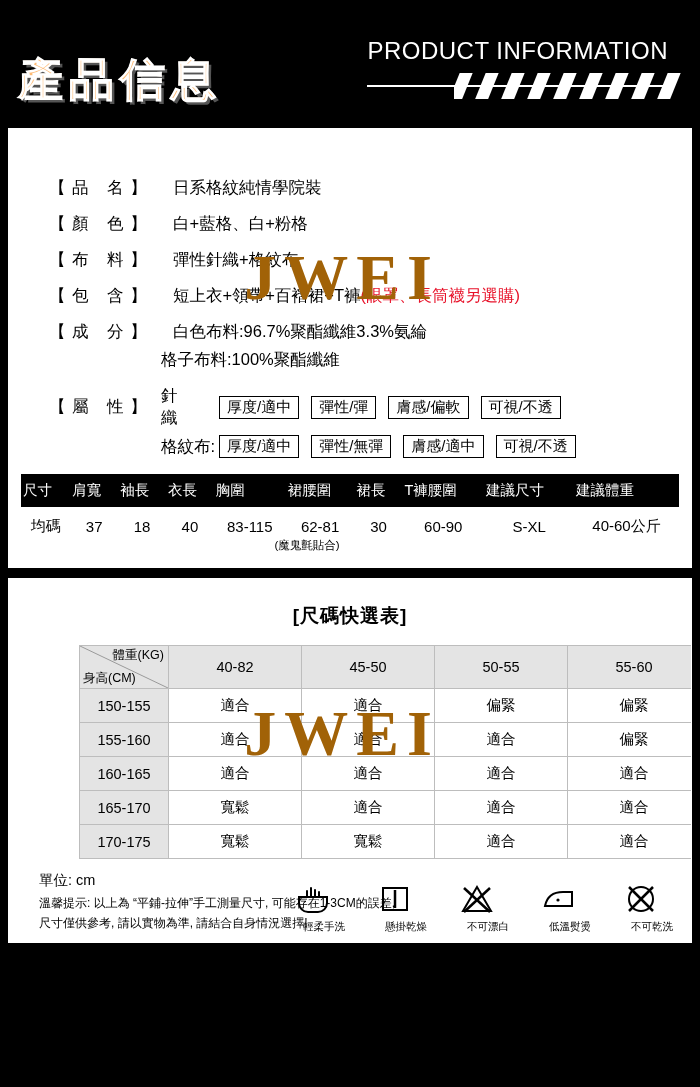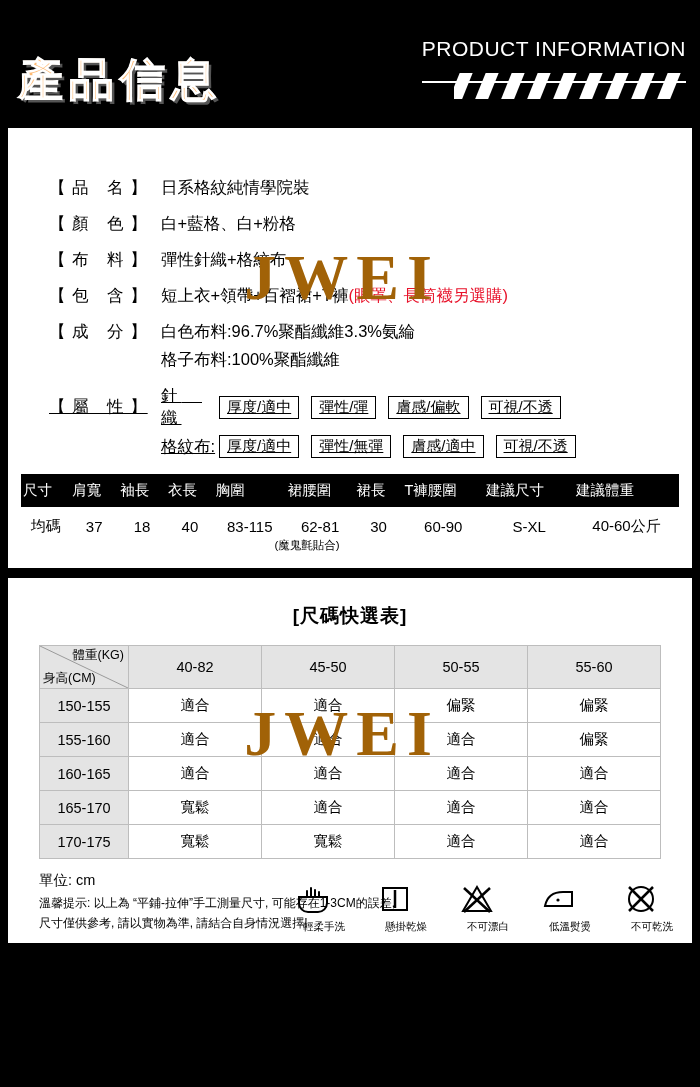--- a/index.html
+++ b/index.html
@@ -15,43 +15,43 @@
   
   .header{position:relative;height:128px;background:#000;}
   .header .cn-title{
     position:absolute;left:18px;top:50px;
     font-family:"DejaVu Serif", serif;
     font-weight:bold;font-size:45px;letter-spacing:6px;color:#fdba74;
     -webkit-text-stroke:1px #fff;
     text-shadow:3px 3px 0 #555;
   }
   .header .en-title{
-    position:absolute;right:14px;top:37px;
-    color:#fff;font-size:21px;letter-spacing:.5px;
+    position:absolute;right:32px;top:37px;
+    color:#fff;font-size:24px;letter-spacing:.5px;
     border-bottom:2px solid #fff;padding-bottom:20px;
   }
   .stripes{
     position:absolute;right:14px;top:73px;
     width:232px;height:26px;overflow:hidden;
   }
   .stripes i{
     position:absolute;top:-4px;width:13px;height:36px;background:#fff;
     transform:skewX(-22deg);
   }
 
   
   .panel{
     background:#fff;margin:0 8px;
     border:1px solid #fff;
   }
   .panel-info{padding:18px 0 6px 0;}
 
   
   .info{padding:30px 0 0 0;}
-  .irow{display:flex;align-items:flex-end;margin:0 0 14px 0;padding-left:40px;font-size:16.5px;}
+  .irow{display:flex;align-items:flex-end;margin:0 0 14px 0;padding-left:40px;font-size:16.5px;gap:12px;}
   .ikey{width:112px;flex:0 0 112px;letter-spacing:1px;}
   .ival{flex:1;}
   .red{color:#e8122a;}
   .sub{padding-left:152px;font-size:16.5px;margin:-8px 0 14px 0;}
 
   
   .attr-block{padding-left:40px;}
   .attr-line{display:flex;align-items:center;margin-bottom:6px;font-size:16.5px;}
   .attr-key{width:112px;flex:0 0 112px;letter-spacing:1px;}
   .attr-name{width:58px;flex:0 0 58px;letter-spacing:4px;}
@@ -80,21 +80,21 @@
     font-size:64px;color:#a16207;letter-spacing:8px;
     pointer-events:none;font-weight:bold;
   }
 
   
   .gap{height:10px;background:#000;}
   .panel-size{padding:14px 0 10px 0;position:relative;}
   .size-title{text-align:center;font-size:19px;font-weight:bold;margin:10px 0 16px 0;letter-spacing:1px;}
 
   .quick{margin:0 30px;}
-  .quick table{width:100%;border-collapse:collapse;font-size:14.5px;}
+  .quick table{width:100%;border-collapse:collapse;font-size:14.5px;margin-left:40px;}
   .quick td{border:1px solid #bdbdbd;text-align:center;padding:7px 2px;}
   .quick thead td{background:#e4e4e4;}
   .quick .corner{
     position:relative;width:88px;height:42px;padding:0;
     background:#e4e4e4;
   }
   .quick .corner .ln{
     position:absolute;left:0;top:0;width:100%;height:100%;
   }
   .quick .corner .kg{position:absolute;right:4px;top:1px;font-size:12.5px;}
@@ -155,21 +155,21 @@
           <span>短上衣+領帶+百褶裙+T褲</span><span class="red">(眼罩、長筒襪另選購)</span>
         </div>
       </div>
       <div class="irow">
         <div class="ikey">【 成　分 】</div>
         <div class="ival">白色布料:96.7%聚酯纖維3.3%氨綸</div>
       </div>
       <div class="sub">格子布料:100%聚酯纖維</div>
     </div>
 
-    <div class="attr-block" style="text-decoration:underline;">
+    <div class="attr-block" style="">
       <div class="attr-line">
         <div class="attr-key">【 屬　性 】</div>
         <div class="attr-name">針　織</div>
         <span class="tag">厚度/適中</span>
         <span class="tag">彈性/彈</span>
         <span class="tag">膚感/偏軟</span>
         <span class="tag">可視/不透</span>
       </div>
       <div class="attr-line">
         <div class="attr-key"></div>

